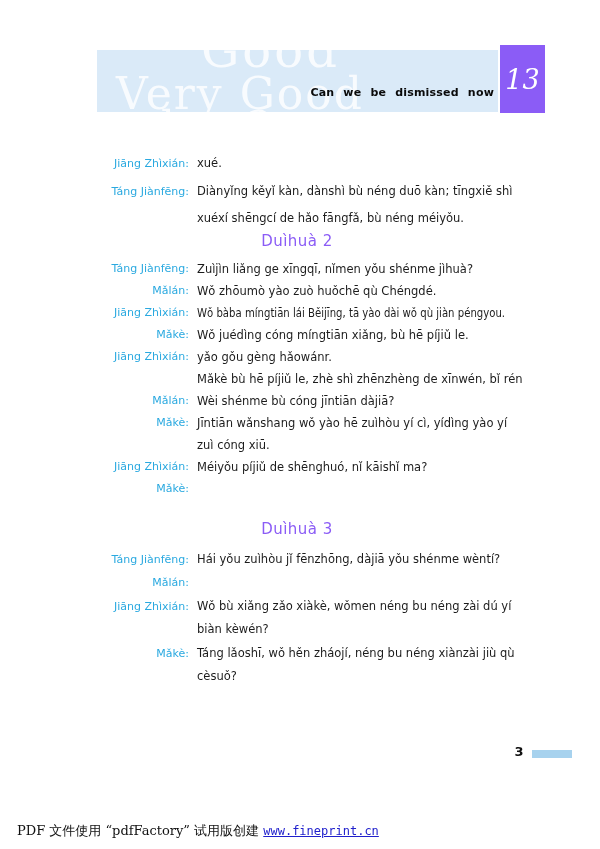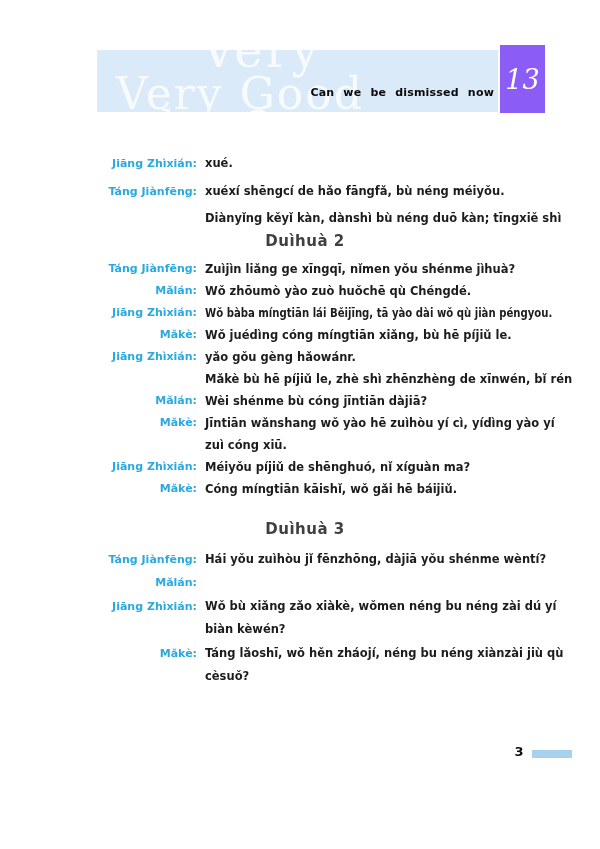--- a/index.html
+++ b/index.html
@@ -25,37 +25,37 @@
     color:#0a0a0a; word-spacing:5px; letter-spacing:0.2px; white-space:nowrap;
   }
   .badge {
     position:absolute; left:500px; top:45px; width:45px; height:68px;
     background:#8b5cf6; color:#ffffff; display:flex; align-items:center;
     justify-content:center; font-size:27px; font-family:"DejaVu Serif", serif;
     font-style:italic;
   }
 
   
-  .content { position:absolute; left:105px; top:150px; width:400px;font-weight:bold; }
+  .content { position:absolute; left:97px; top:150px; width:400px; }
   .row { display:flex; }
   .sp {
     flex:none; width:92px; padding-right:8px; text-align:right;
     color:#2aa9e0; font-size:11px; white-space:nowrap;
   }
   .tx { flex:none; width:300px; font-size:11.5px; color:#1c1c1c; }
   .tline { white-space:nowrap; }
   .fill { text-align:justify; text-align-last:justify; }
   .condensed { transform:scaleX(0.88); transform-origin:left center; }
 
   .sec-d1 .row { line-height:27.5px; }
   .sec-d2 .row { line-height:22px; }
   .sec-d3 .row { line-height:23.5px; }
 
   .heading {
-    text-align:center; font-size:15px; color:#404040; line-height:17px;
+    text-align:center; font-size:15px; color:#8b5cf6; line-height:17px;
     letter-spacing:0.5px;
   }
   .heading-d2 { margin:0 0 8px 0; }
   .heading-d3 { margin:21px 0 10px 0; }
 
   
   .pageno {
     position:absolute; left:505px; top:744px; width:28px; text-align:center;
     font-size:13px; font-weight:bold; color:#111111;
   }
@@ -71,41 +71,41 @@
     color:#2020cc; text-decoration:underline; font-size:12px;
     font-family:"DejaVu Sans Mono", monospace;
   }
 </style>
 </head>
 <body>
 
 <div class="page">
 
   <div class="band">
-    <div class="wm wm1">Very</div>
+    <div class="wm wm1">Good</div>
     <div class="wm wm2">Very Good</div>
     <div class="wm wm3">bee?</div>
     <div class="entitle">Can we be dismissed now</div>
   </div>
   <div class="badge">13</div>
 
   <div class="content">
 
     <div class="sec-d1">
       <div class="row">
         <div class="sp">Jiāng Zhìxián:</div>
         <div class="tx">
           <div class="tline">xué.</div>
         </div>
       </div>
       <div class="row">
         <div class="sp">Táng Jiànfēng:</div>
         <div class="tx">
+          <div class="tline fill">Diànyǐng kěyǐ kàn, dànshì bù néng duō kàn; tīngxiě shì</div>
           <div class="tline">xuéxí shēngcí de hǎo fāngfǎ, bù néng méiyǒu.</div>
-          <div class="tline fill">Diànyǐng kěyǐ kàn, dànshì bù néng duō kàn; tīngxiě shì</div>
         </div>
       </div>
     </div>
 
     <div class="heading heading-d2">Duìhuà 2</div>
     <div class="sec-d2">
       <div class="row">
         <div class="sp">Táng Jiànfēng:</div>
         <div class="tx">
           <div class="tline">Zuìjìn liǎng ge xīngqī, nǐmen yǒu shénme jìhuà?</div>
@@ -145,28 +145,25 @@
       <div class="row">
         <div class="sp">Mǎkè:</div>
         <div class="tx">
           <div class="tline fill">Jīntiān wǎnshang wǒ yào hē zuìhòu yí cì, yídìng yào yí</div>
           <div class="tline">zuì cóng xiū.</div>
         </div>
       </div>
       <div class="row">
         <div class="sp">Jiāng Zhìxián:</div>
         <div class="tx">
-          <div class="tline">Méiyǒu píjiǔ de shēnghuó, nǐ xíguàn ma?</div>
-        </div>
-      </div>
-      <div class="row">
-        <div class="sp">Mǎkè:</div>
-        <div class="tx">
-          <div class="tline">Cóng míngtiān kāishǐ, wǒ gǎi hē báijiǔ.</div>
-        </div>
+          <div class="tline">Méiyǒu píjiǔ de shēnghuó, nǐ kāishǐ ma?</div>
+        </div>
+      </div>
+      <div class="row">
+        <div class="sp">Mǎkè:</div>
       </div>
     </div>
 
     <div class="heading heading-d3">Duìhuà 3</div>
     <div class="sec-d3">
       <div class="row">
         <div class="sp">Táng Jiànfēng:</div>
         <div class="tx">
           <div class="tline">Hái yǒu zuìhòu jǐ fēnzhōng, dàjiā yǒu shénme wèntí?</div>
         </div>
@@ -187,14 +184,17 @@
           <div class="tline fill">Táng lǎoshī, wǒ hěn zháojí, néng bu néng xiànzài jiù qù</div>
           <div class="tline">cèsuǒ?</div>
         </div>
       </div>
     </div>
 
   </div>
 
   <div class="pageno">3</div>
   <div class="pagebar"></div>
+  <div class="pdf-footer">
+    <span>PDF 文件使用 “pdfFactory” 试用版创建 </span><span class="pdf-link">www.fineprint.cn</span>
+  </div>
 
 </div>
 
 </body></html>

